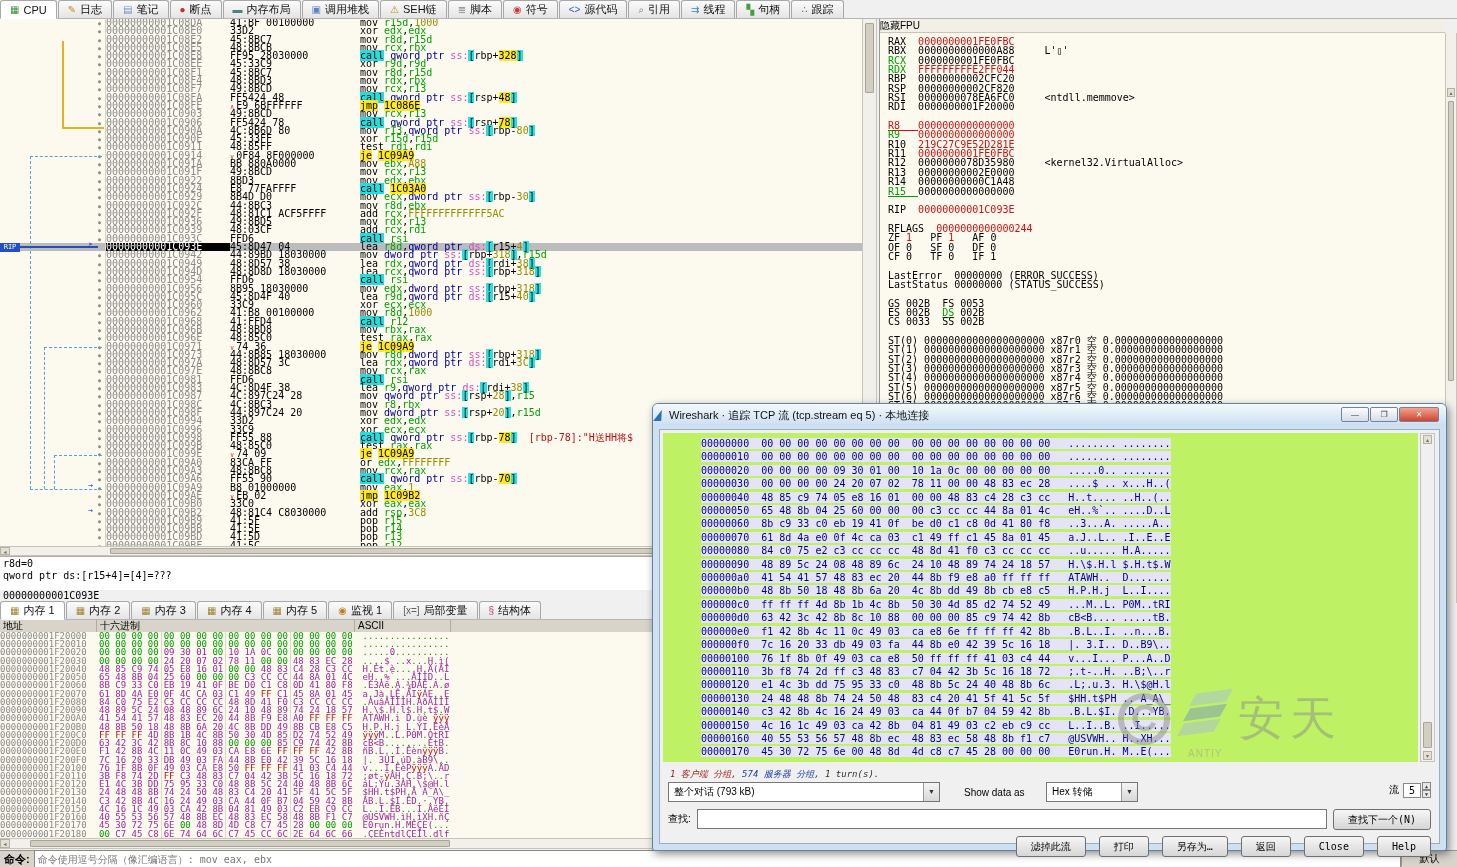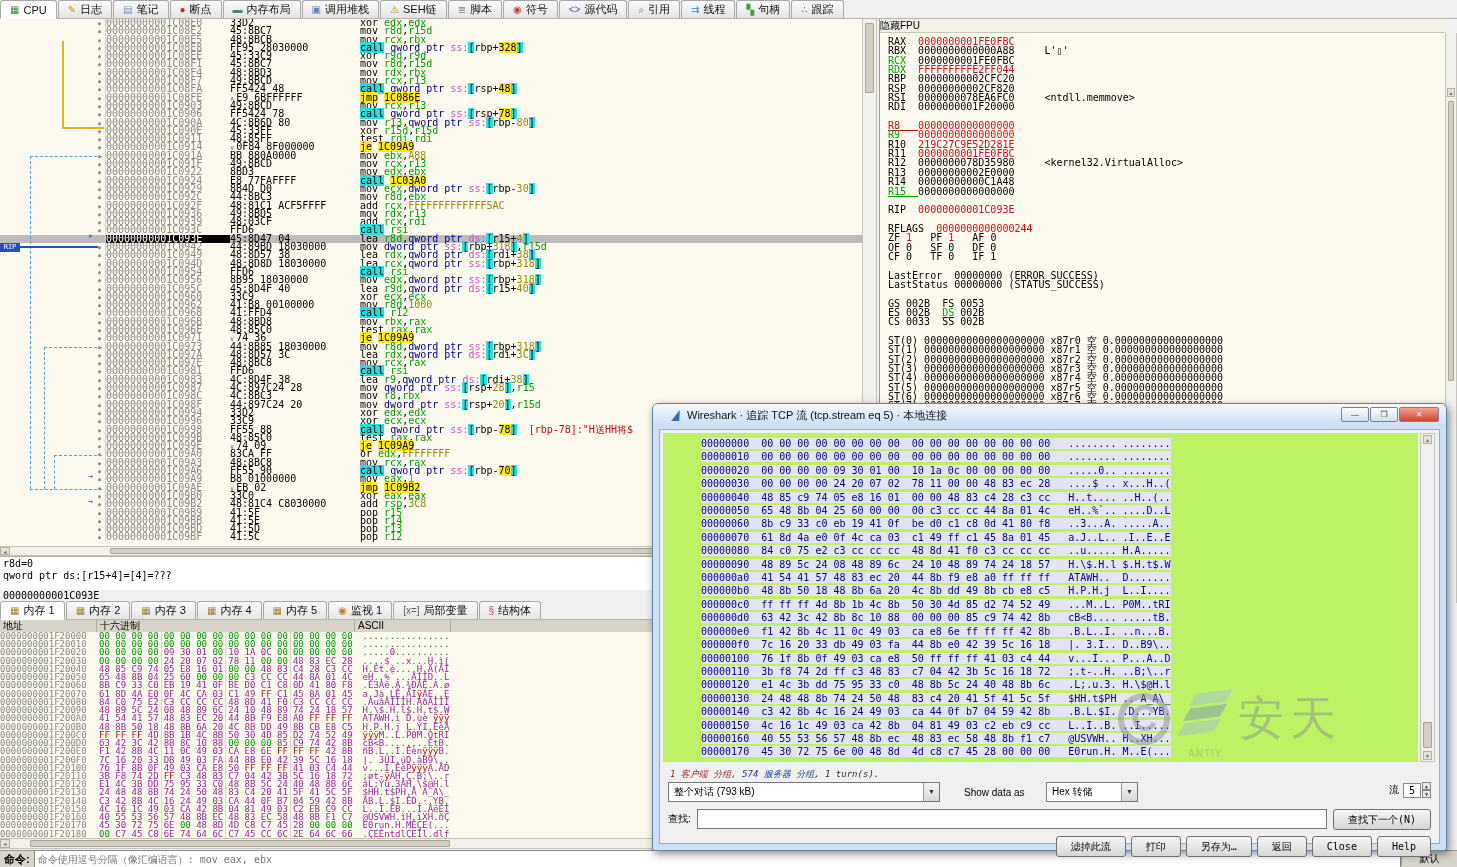--- a/index.html
+++ b/index.html
@@ -58,21 +58,21 @@
   .masc{display:inline-block;padding-left:8px}
   .b0{color:#00a000}.bf{color:#c01010}.bx{color:#9a2a9a}
   .a0{color:#00a000}.af{color:#c01010}.ax{color:#9a2a9a}
   
   #statusbar{position:absolute;left:0;top:850px;width:1457px;height:17px;background:#d8d4cc;border-top:1px solid #9a968c;display:flex;align-items:center;font-size:11px}
   #statusbar .lbl{font-weight:bold;margin:0 4px;color:#000}
   #cmdinput{flex:1;height:13px;font-size:10px;font-family:"DejaVu Sans Mono",monospace;border:1px solid #8a8a8a;background:#fff;padding:8px 3px}
   #defbox{width:56px;text-align:center;border-left:1px solid #9a968c;font-size:10px;color:#000}
   
   #ws{position:absolute;left:652px;top:403px;width:795px;height:448px;background:#cfe0f1;border:1px solid #5f83a9;border-radius:6px 6px 3px 3px;box-shadow:2px 3px 8px rgba(0,0,0,.45)}
-  #wstitle{height:22px;display:flex;align-items:center;padding-left:20px;font-size:11px;color:#111;
+  #wstitle{height:22px;display:flex;align-items:center;padding-left:2px;font-size:11px;color:#111;
            background:linear-gradient(#f4f9fd,#cadef2);border-radius:5px 5px 0 0}
   #wsfin{width:0;height:0;border-left:5px solid transparent;border-right:3px solid transparent;border-bottom:11px solid #2d6fb4;margin-right:6px;transform:skewX(-18deg)}
   #wsbtns{position:absolute;right:7px;top:3px;display:flex}
   .wb{width:28px;height:15px;border:1px solid #70859c;border-radius:2px;background:linear-gradient(#fdfdfd,#d4dde8);margin-left:1px;
       font-size:8px;text-align:center;line-height:14px;color:#333}
   .wb.close{width:40px;background:linear-gradient(#f2a490,#cf4430);color:#fff;font-weight:bold}
   #wsbody{position:absolute;left:6px;right:6px;top:25px;bottom:6px;background:#f0f0f0;border:1px solid #98aec4}
   #wshex{position:absolute;left:3px;top:3px;width:755px;height:329px;background:#bef264;overflow:hidden;padding-top:4px}
   .wrow{white-space:pre;font-size:10px;line-height:13.4px;font-family:"DejaVu Sans Mono",monospace;padding-left:38px}
   .wrow .band{background:#e4e4f6;color:#00008c}
@@ -81,21 +81,21 @@
   .dd .arr{position:absolute;right:0;top:0;width:16px;height:100%;background:linear-gradient(#f4f4f4,#d8d8d8);border-left:1px solid #999;text-align:center;font-size:7px;line-height:18px;color:#333}
   .wslbl{position:absolute;font-size:10px;font-family:Liberation Sans, sans-serif;color:#000}
   #wsspin{position:absolute;right:8px;top:352px;display:flex;align-items:center;font-size:10px;font-family:"DejaVu Sans Mono",monospace}
   #wsspin .num{border:1px solid #888;background:#fff;padding:1px 5px;margin-left:4px}
   #wsspin .ud{display:flex;flex-direction:column;margin-left:1px}
   #wsspin .ud span{font-size:5px;line-height:6px;border:1px solid #888;background:#e8e8e8;padding:0 2px;color:#444}
   #wsfindrow{position:absolute;left:8px;right:8px;top:378px;height:22px;display:flex;align-items:center}
   #wsfind{flex:1;height:20px;border:1px solid #777;background:#fff;margin:0 6px;font-size:10px;padding:0 4px}
   .wbtn{height:21px;padding:0 14px;border:1px solid #707070;border-radius:3px;background:linear-gradient(#f6f6f6,#d6d6d6);
         font-size:10px;font-family:"DejaVu Sans Mono",monospace;line-height:19px;color:#000;white-space:nowrap}
-  #wsbuttons{position:absolute;right:8px;top:406px;display:flex;gap:5px}
+  #wsbuttons{position:absolute;right:8px;top:406px;display:flex;gap:13px}
   
   #wm{position:absolute;left:1118px;top:688px;display:flex;align-items:center;opacity:.5;pointer-events:none}
   #wmc{width:52px;height:52px;border:6px solid #8e8e8e;border-radius:50%;color:#8e8e8e;font-size:36px;font-weight:bold;text-align:center;line-height:40px}
   #wmflag{position:relative;width:48px;height:56px;margin:0 8px 0 12px}
   #wmflag i{position:absolute;display:block;width:34px;height:13px;background:#8fa9cc;transform:skewX(-35deg) rotate(-8deg)}
   #wmflag i:nth-child(1){top:0;left:12px;background:#aabfd8}
   #wmflag i:nth-child(2){top:15px;left:6px;background:#7b97be}
   #wmflag i:nth-child(3){top:30px;left:0;background:#a8bcd4}
   #wmflag em{position:absolute;bottom:-12px;left:6px;font-style:normal;font-size:10px;color:#b09090;letter-spacing:1px}
   #wmtxt{font-size:46px;font-weight:normal;color:#8e8e8e;letter-spacing:6px}
@@ -159,20 +159,21 @@
         <span>句柄</span>
       </div>
       <div class="tab">
         <span class="ti" style="color: rgb(96, 96, 96);">∴</span>
         <span>跟踪</span>
       </div>
     </div>
 
   <div id="disasm">
     <div id="drows">
+        <div class="drow"><span class="dm"><span class="dot">●</span></span><span class="da">00000000001C08DA</span><span class="db">41:BF 00100000</span><span class="di">mov <span class="rg">r15d</span>,<span class="nm">1000</span></span></div>
         <div class="drow"><span class="dm"><span class="dot">●</span></span><span class="da">00000000001C08E0</span><span class="db">33D2</span><span class="di">xor <span class="rg">edx</span>,<span class="rg">edx</span></span></div>
         <div class="drow"><span class="dm"><span class="dot">●</span></span><span class="da">00000000001C08E2</span><span class="db">45:8BC7</span><span class="di">mov <span class="rg">r8d</span>,<span class="rg">r15d</span></span></div>
         <div class="drow"><span class="dm"><span class="dot">●</span></span><span class="da">00000000001C08E5</span><span class="db">48:8BCB</span><span class="di">mov <span class="rg">rcx</span>,<span class="rg">rbx</span></span></div>
         <div class="drow"><span class="dm"><span class="dot">●</span></span><span class="da">00000000001C08E8</span><span class="db">FF95 28030000</span><span class="di"><span class="mn-call">call</span> <span class="pt">qword</span> <span class="pt">ptr</span> <span class="sg">ss:</span><span class="br">[</span>rbp+<span class="tg">328</span><span class="br">]</span></span></div>
         <div class="drow"><span class="dm"><span class="dot">●</span></span><span class="da">00000000001C08EE</span><span class="db">45:33C9</span><span class="di">xor <span class="rg">r9d</span>,<span class="rg">r9d</span></span></div>
         <div class="drow"><span class="dm"><span class="dot">●</span></span><span class="da">00000000001C08F1</span><span class="db">45:8BC7</span><span class="di">mov <span class="rg">r8d</span>,<span class="rg">r15d</span></span></div>
         <div class="drow"><span class="dm"><span class="dot">●</span></span><span class="da">00000000001C08F4</span><span class="db">48:8BD3</span><span class="di">mov <span class="rg">rdx</span>,<span class="rg">rbx</span></span></div>
         <div class="drow"><span class="dm"><span class="dot">●</span></span><span class="da">00000000001C08F7</span><span class="db">49:8BCD</span><span class="di">mov <span class="rg">rcx</span>,<span class="rg">r13</span></span></div>
         <div class="drow"><span class="dm"><span class="dot">●</span></span><span class="da">00000000001C08FA</span><span class="db">FF5424 48</span><span class="di"><span class="mn-call">call</span> <span class="pt">qword</span> <span class="pt">ptr</span> <span class="sg">ss:</span><span class="br">[</span>rsp+<span class="tg">48</span><span class="br">]</span></span></div>
         <div class="drow"><span class="dm"><span class="dot">●</span></span><span class="da">00000000001C08FE</span><span class="db"><span class="jarr">∧</span>E9 6BFFFFFF</span><span class="di"><span class="mn-jmp">jmp</span> <span class="tg">1C086E</span></span></div>

